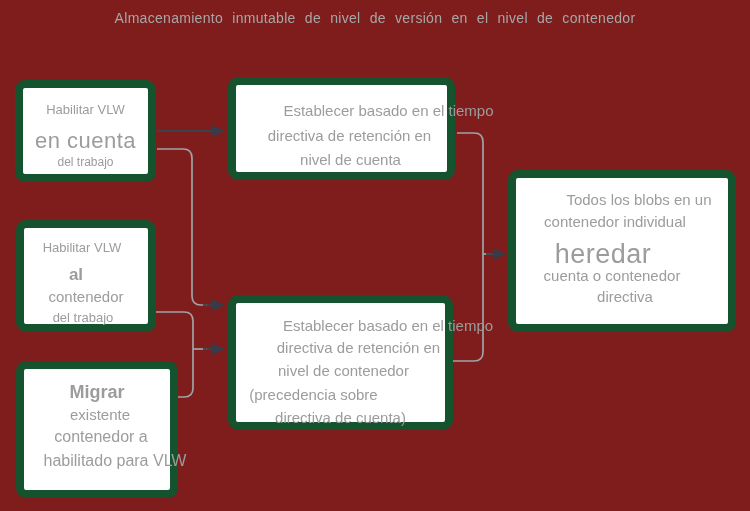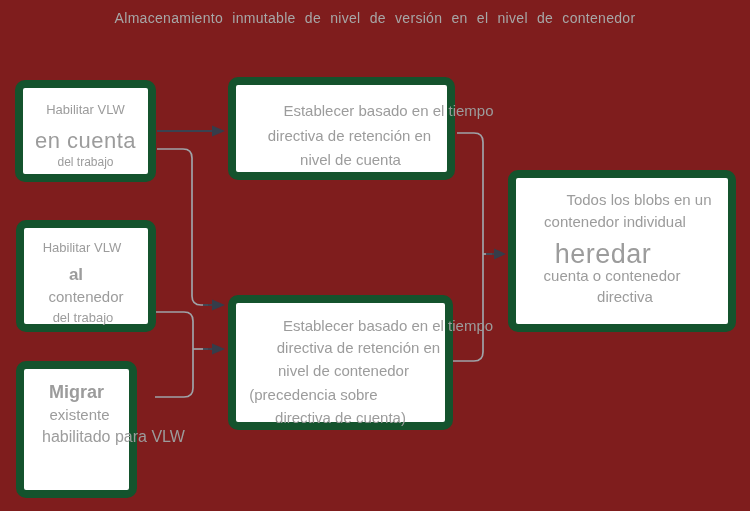--- a/index.html
+++ b/index.html
@@ -29,21 +29,21 @@
     border:8px solid #14532d;
     border-radius:10px;
     background:#ffffff;
     color:#9c9c9c;
     text-align:center;
   }
   .ln{white-space:nowrap;position:relative;}
   
   .n-box1{left:15px;top:80px;width:141px;height:102px;padding-top:12px;}
   .n-box2{left:16px;top:220px;width:140px;height:112px;padding-top:10px;}
-  .n-box3{left:16px;top:361px;width:121px;height:137px;padding-top:11px;text-align:center;}
+  .n-box3{left:16px;top:361px;width:162px;height:137px;padding-top:11px;text-align:center;}
   .n-mid1{left:228px;top:77px;width:227px;height:103px;padding-top:14px;}
   .n-mid2{left:228px;top:295px;width:225px;height:135px;padding-top:11px;}
   .n-right{left:508px;top:170px;width:228px;height:162px;padding-top:11px;}
   
   .b1-l1{font-size:13px;line-height:20px;}
   .b1-l2{font-size:22px;line-height:26px;margin-top:8px;letter-spacing:0.5px;}
   .b1-l3{font-size:12px;line-height:16px;}
   .b2-l1{font-size:13px;line-height:20px;left:-4px;}
   .b2-l2{font-size:17px;line-height:22px;margin-top:6px;font-weight:600;left:-10px;}
   .b2-l3{font-size:15px;line-height:19px;margin-top:1px;}
@@ -107,20 +107,21 @@
   <div class="node n-box2">
     <div class="ln b2-l1">Habilitar VLW</div>
     <div class="ln b2-l2">al</div>
     <div class="ln b2-l3">contenedor</div>
     <div class="ln b2-l4">del trabajo</div>
   </div>
 
   <div class="node n-box3">
     <div class="ln b3-l1">Migrar</div>
     <div class="ln b3-l2">existente</div>
+    <div class="ln b3-l3">contenedor a</div>
     <div class="ln b3-l5">habilitado para VLW</div>
   </div>
 
   <div class="node n-mid1">
     <div class="ln m-l m1-l1">Establecer basado en el tiempo</div>
     <div class="ln m-l m1-l2">directiva de retención en</div>
     <div class="ln m-l m1-l3">nivel de cuenta</div>
   </div>
 
   <div class="node n-mid2">

